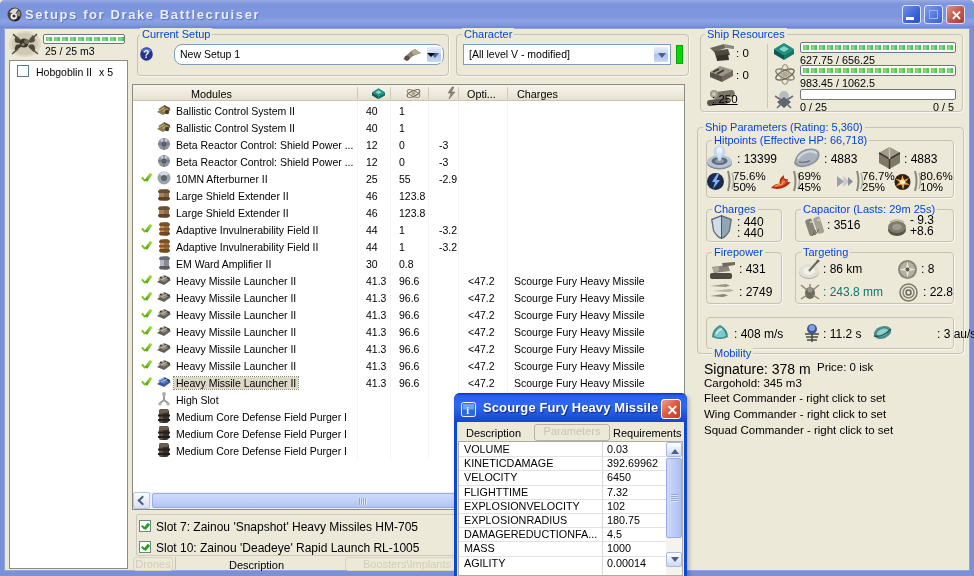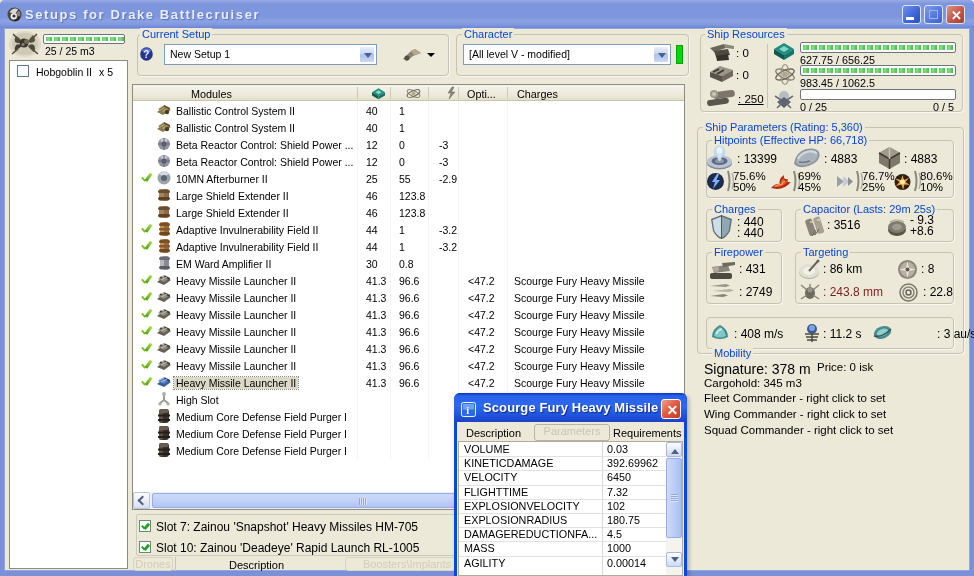--- a/index.html
+++ b/index.html
@@ -65,21 +65,21 @@
 <div class="ab" style="left:17px;top:65px;width:12px;height:12px;background:#fff;border:1px solid #5a7a9a;"></div>
 <div class="txt" style="left:36px;top:66px;font-size:10.5px;color:#000;font-weight:normal;">Hobgoblin II</div>
 <div class="txt" style="left:99px;top:66px;font-size:10.5px;color:#000;font-weight:normal;">x 5</div>
 <div class="gb" style="left:137px;top:34px;width:312px;height:42px;"></div>
 <div class="gl" style="left:140px;top:28px;">Current Setup</div>
 <svg style="left:140px;top:47px" width="13" height="14" viewBox="0 0 13 14">
 <ellipse cx="6.5" cy="7" rx="6.3" ry="6.8" fill="#26348e"></ellipse>
 <path d="M1.5 4 a6 5.5 0 0 1 10 -0.5 l-3.5 3 Z" fill="#5a74d4"></path>
 <text x="3.2" y="11" font-size="10" font-weight="bold" fill="#eef" font-family="Liberation Sans">?</text>
 </svg>
-<div class="combo" style="left:164px;top:44px;width:213px;height:21px;">
+<div class="combo" style="left:174px;top:44px;width:270px;height:21px;border-radius:8px;">
     <div class="ct">New Setup 1</div>
     <div class="dbtn"></div>
   </div>
 <svg style="left:401px;top:47px" width="22" height="16" viewBox="0 0 22 16">
 <path d="M2 12 L10 4 L14 2 L20 6 L12 9 L6 14 Z" fill="#8a8273"></path>
 <path d="M10 4 L14 2 L20 6 L13 8 Z" fill="#b3a98f"></path>
 <circle cx="6" cy="11" r="2.5" fill="#55503f"></circle>
 </svg>
 <div class="ab" style="left:427px;top:53px;width:0;height:0;border-left:4px solid transparent;border-right:4px solid transparent;border-top:4px solid #000;"></div>
 <div class="gb" style="left:456px;top:34px;width:233px;height:42px;"></div>
@@ -104,21 +104,21 @@
 <path d="M25 6 L14 12 L14 18 L25 12 Z" fill="#706a5e"></path>
 <path d="M5 8 L11 5 M9 10 L16 6" stroke="#3a372f" stroke-width="1.5"></path>
 </svg>
 <div class="txt" style="left:736px;top:69px;font-size:11.5px;color:#000;font-weight:normal;">: 0</div>
 <svg style="left:705px;top:87px" width="32" height="22" viewBox="0 0 32 22">
 <rect x="2" y="12" width="22" height="6" rx="3" fill="#5a564c" transform="rotate(-8 12 15)"></rect>
 <rect x="8" y="4" width="22" height="7" rx="3.5" fill="#7c7668" transform="rotate(-8 19 8)"></rect>
 <circle cx="9" cy="7" r="4" fill="#a09a8a"></circle>
 <circle cx="9" cy="7" r="2" fill="#ccc8ba"></circle>
 </svg>
-<div class="txt" style="left:738px;top:93px;font-size:11.5px;color:#000;font-weight:normal;text-decoration:underline;">: 250</div>
+<div class="txt" style="left:712px;top:93px;font-size:11.5px;color:#000;font-weight:normal;text-decoration:underline;">: 250</div>
 <div class="ab" style="left:767px;top:44px;width:1px;height:64px;background:#c8c5b5;"></div>
 <svg style="left:772px;top:41px" width="24" height="20" viewBox="0 0 24 20">
 <path d="M2 8 L12 2 L22 8 L12 14 Z" fill="#1f8d7e"></path>
 <path d="M2 8 L12 14 L12 19 L2 13 Z" fill="#0e5a50"></path>
 <path d="M22 8 L12 14 L12 19 L22 13 Z" fill="#15756a"></path>
 <path d="M7 8 L12 5 L17 8 L12 11 Z" fill="#7fd8c8"></path>
 </svg>
 <svg style="left:774px;top:64px" width="22" height="21" viewBox="0 0 22 21">
 <ellipse cx="11" cy="10.5" rx="10" ry="4" fill="none" stroke="#8a8474" stroke-width="1.4" transform="rotate(25 11 10.5)"></ellipse>
 <ellipse cx="11" cy="10.5" rx="10" ry="4" fill="none" stroke="#6d675a" stroke-width="1.4" transform="rotate(-25 11 10.5)"></ellipse>
@@ -582,21 +582,21 @@
 <circle cx="10.5" cy="10.5" r="7.5" fill="#b5b0a2"></circle>
 <path d="M10.5 2 L12 9 L19 10.5 L12 12 L10.5 19 L9 12 L2 10.5 L9 9 Z" fill="#e8e4d6"></path>
 <circle cx="10.5" cy="10.5" r="2" fill="#5c584e"></circle>
 </svg>
 <div class="txt" style="left:921px;top:262px;font-size:12px;color:#000;font-weight:normal;">: 8</div>
 <svg style="left:799px;top:283px" width="22" height="18" viewBox="0 0 22 18">
 <ellipse cx="11" cy="10" rx="5" ry="6" fill="#6e6a5e"></ellipse>
 <path d="M2 2 L8 7 M20 2 L14 7 M2 16 L8 12 M20 16 L14 12 M11 1 L11 5" stroke="#8a8578" stroke-width="1.5"></path>
 <circle cx="11" cy="7" r="2.5" fill="#9a9588"></circle>
 </svg>
-<div class="txt" style="left:823px;top:285px;font-size:12px;color:#7f1d1d;font-weight:normal;">: 243.8 mm</div>
+<div class="txt" style="left:823px;top:285px;font-size:12px;color:#0f766e;font-weight:normal;">: 243.8 mm</div>
 <svg style="left:899px;top:283px" width="19" height="19" viewBox="0 0 19 19">
 <circle cx="9.5" cy="9.5" r="8.5" fill="none" stroke="#7a7568" stroke-width="1.5"></circle>
 <circle cx="9.5" cy="9.5" r="5.5" fill="none" stroke="#8a8578" stroke-width="1.5"></circle>
 <circle cx="9.5" cy="9.5" r="2.5" fill="none" stroke="#6a6558" stroke-width="1.5"></circle>
 </svg>
 <div class="txt" style="left:923px;top:285px;font-size:12px;color:#000;font-weight:normal;">: 22.8</div>
 <div class="gb" style="left:706px;top:317px;width:248px;height:32px;"></div>
 <div class="gl" style="left:712px;top:311px;margin-top:36px;">Mobility</div>
 <svg style="left:710px;top:323px" width="20" height="17" viewBox="0 0 20 17">
 <path d="M2 14 Q2 6 10 2 Q18 6 18 14 Q10 18 2 14 Z" fill="#3e8a8a"></path>

